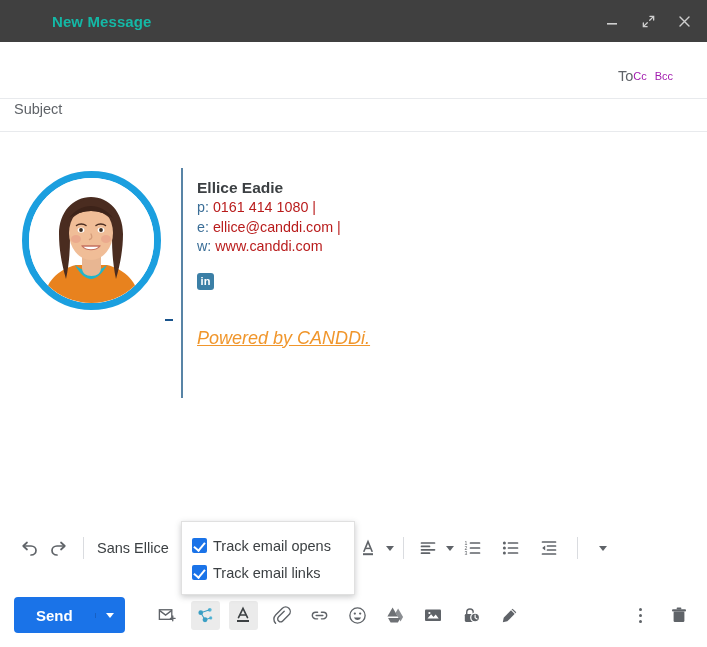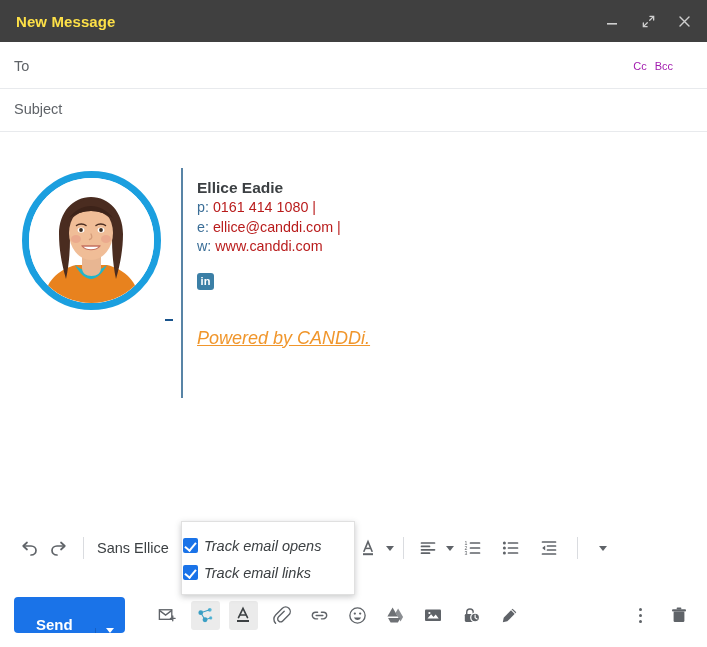--- a/index.html
+++ b/index.html
@@ -19,48 +19,49 @@
   }
 
   
   .titlebar {
     position: absolute; left: 0; top: 0;
     width: 707px; height: 42px;
     background: #404040;
     display: flex; align-items: center;
   }
   .titlebar-title {
-    color: #fde047;
+    color: #14b8a6;
     font-size: 15px;
     font-weight: bold;
     padding-left: 16px;
     letter-spacing: .1px;
     flex: 1 1 auto;
     white-space: nowrap;
+    margin-left: 36px;
   }
   .titlebar-controls {
     display: flex; align-items: center;
     padding-right: 12px;
     gap: 14px;
   }
   .win-btn {
     width: 22px; height: 22px;
     display: flex; align-items: center; justify-content: center;
     cursor: pointer;
   }
   .win-btn svg { display: block; }
 
   
   .field-row {
     position: absolute; left: 0;
     width: 707px; height: 45px;
     border-bottom: 1px solid #e8eaed;
     display: flex; align-items: center;
   }
-  .field-to { top: 44px; }
+  .field-to { top: 54px; text-align: right; }
   .field-subject { top: 87px; }
   .field-label {
     font-size: 14.5px;
     color: #5f6368;
     padding-left: 14px;
     flex: 1 1 auto;
   }
   .ccbcc {
     display: flex; gap: 8px;
     padding-right: 34px;
@@ -208,22 +209,21 @@
 
   
   .track-popup {
     position: absolute;
     left: 181px; top: 521px;
     width: 174px; height: 74px;
     background: #ffffff;
     border: 1px solid #e0e0e0;
     box-shadow: 0 2px 6px rgba(60,64,67,.28);
     z-index: 40;
-    padding: 10px 8px 8px 1px;
-    font-style: italic;
+    padding: 10px 8px 8px 10px;
   }
   .track-item {
     display: flex; align-items: center;
     gap: 6px;
     height: 27px;
     cursor: pointer;
   }
   .cbx {
     width: 15px; height: 15px;
     background: #1a73e8;
@@ -248,21 +248,21 @@
 
   
   .action-bar {
     position: absolute; left: 0; top: 583px;
     width: 707px; height: 64px;
     background: #ffffff;
     display: flex; align-items: center;
     padding: 0 14px;
   }
   .send-group {
-    display: flex; align-items: flex-end;
+    display: flex; align-items: center;
     height: 36px;
     border-radius: 4px;
     overflow: hidden;
     background: #1a73e8;
     flex: 0 0 auto;
     cursor: pointer;
   }
   .send-main {
     display: flex; align-items: center; justify-content: center;
     padding: 0 22px;

